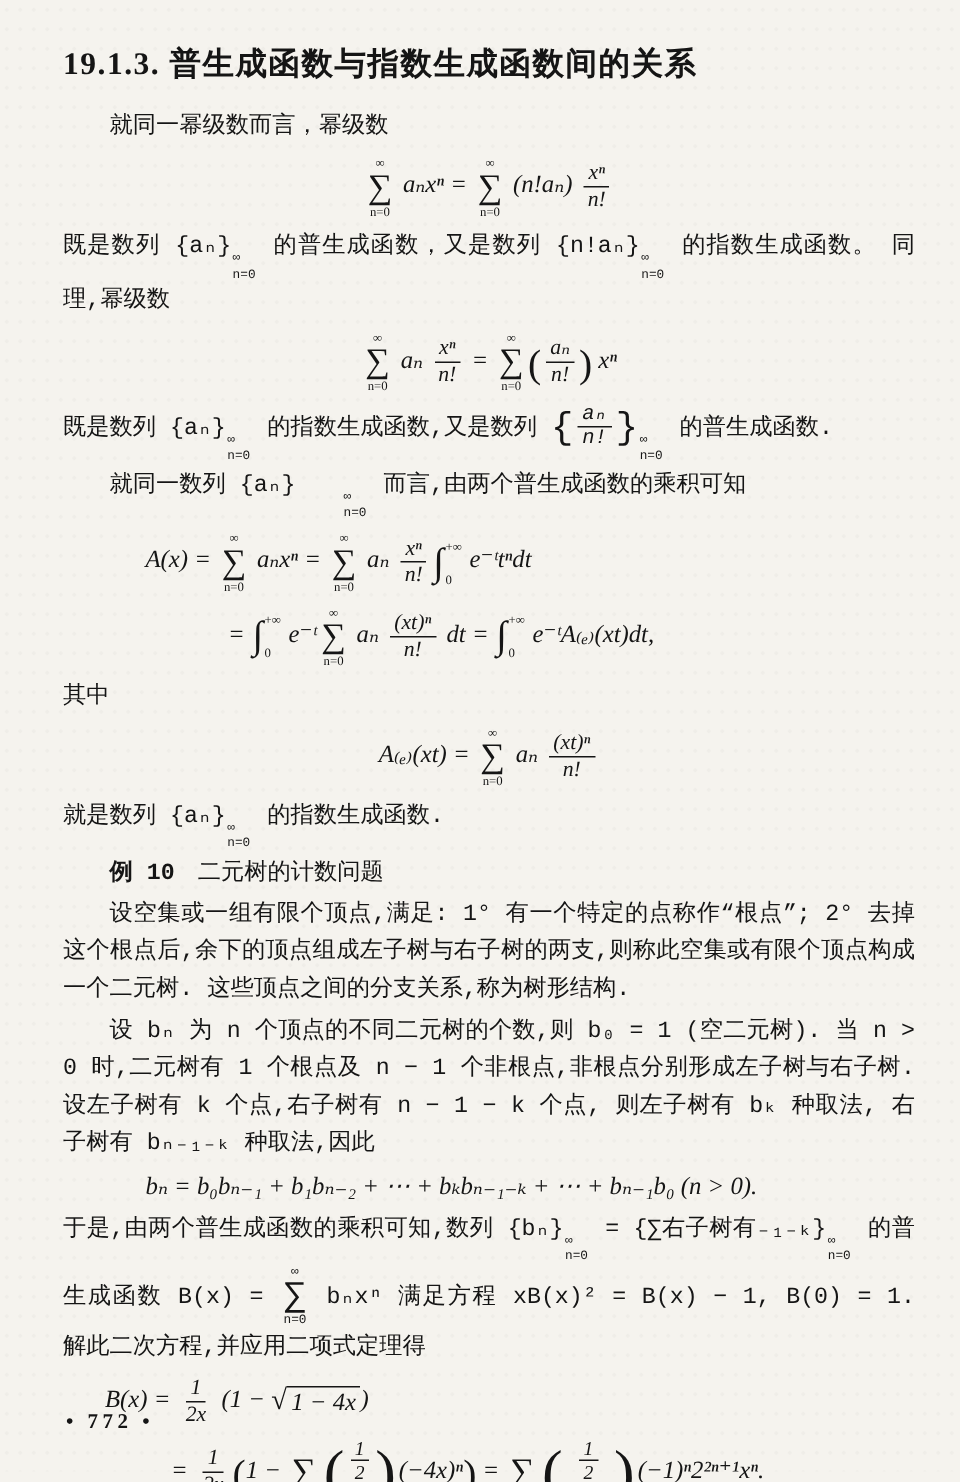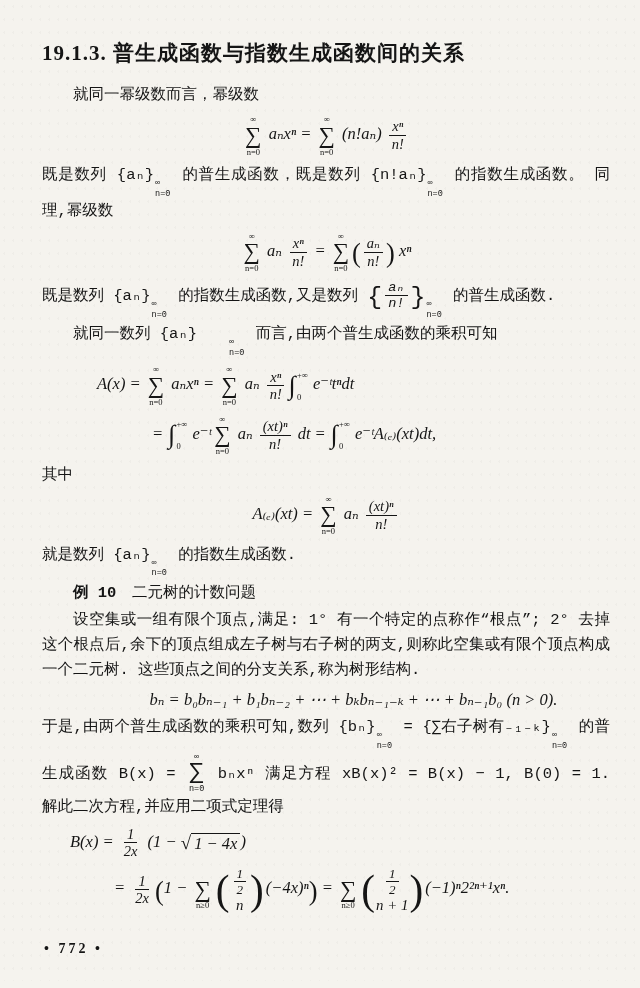--- a/index.html
+++ b/index.html
@@ -5,21 +5,21 @@
   html,body{margin:0;padding:0;}
   body{
     width:640px;height:988px;overflow:hidden;
     background:#f5f3ee;
     font-family:"Liberation Serif","DejaVu Serif",serif;
     color:#151515;
   }
   .page{
     position:relative;box-sizing:border-box;
     width:640px;height:981px;
-    padding:39px 30px 0 42px;
+    padding:28px 30px 0 42px;
     background:
       radial-gradient(rgba(0,0,0,0.025) 1px, transparent 1px);
     background-size:9px 13px;
   }
   .title{
     font-size:21px;font-weight:bold;letter-spacing:1px;
     margin:0 0 16px 0;
   }
   .para{
     font-size:15.5px;line-height:1.62;text-align:justify;
@@ -100,21 +100,21 @@
           <span class="lim">∞</span>
           <span class="op">∑</span>
           <span class="lim">n=0</span>
         </span><span class="run"> (n!aₙ) </span><span class="frac">
           <span class="num"><span class="run">xⁿ</span></span>
           <span class="den"><span class="run">n!</span></span>
         </span></div>
       <div class="para"><span class="run">既是数列 {aₙ}</span><span class="ss">
           <span class="ssup">∞</span>
           <span class="ssub">n=0</span>
-        </span><span class="run"> 的普生成函数，既是数列 {n!aₙ}</span><span class="ss">
+        </span><span class="run"> 的普生成函数，又是数列 {n!aₙ}</span><span class="ss">
           <span class="ssup">∞</span>
           <span class="ssub">n=0</span>
         </span><span class="run"> 的指数生成函数。 同理,幂级数</span></div>
       <div class="mathline mcenter"><span class="bigop">
           <span class="lim">∞</span>
           <span class="op">∑</span>
           <span class="lim">n=0</span>
         </span><span class="run"> aₙ </span><span class="frac">
           <span class="num"><span class="run">xⁿ</span></span>
           <span class="den"><span class="run">n!</span></span>
@@ -186,21 +186,22 @@
         </span><span class="run"> aₙ </span><span class="frac">
           <span class="num"><span class="run">(xt)ⁿ</span></span>
           <span class="den"><span class="run">n!</span></span>
         </span></div>
       <div class="para"><span class="run">就是数列 {aₙ}</span><span class="ss">
           <span class="ssup">∞</span>
           <span class="ssub">n=0</span>
         </span><span class="run"> 的指数生成函数.</span></div>
       <div class="para indent"><span class="bold">例 10</span><span class="run">　二元树的计数问题</span></div>
       <div class="para indent"><span class="run">设空集或一组有限个顶点,满足: 1° 有一个特定的点称作“根点”; 2° 去掉这个根点后,余下的顶点组成左子树与右子树的两支,则称此空集或有限个顶点构成一个二元树. 这些顶点之间的分支关系,称为树形结构.</span></div>
-      <div class="mathline mleft" style="padding-left: 55px; text-align: center;"><span class="run">bₙ = b₀bₙ₋₁ + b₁bₙ₋₂ + ⋯ + bₖbₙ₋₁₋ₖ + ⋯ + bₙ₋₁b₀ (n &gt; 0).</span></div>
+      <div class="para indent"><span class="run">设 bₙ 为 n 个顶点的不同二元树的个数,则 b₀ = 1 (空二元树). 当 n &gt; 0 时,二元树有 1 个根点及 n − 1 个非根点,非根点分别形成左子树与右子树. 设左子树有 k 个点,右子树有 n − 1 − k 个点, 则左子树有 bₖ 种取法, 右子树有 bₙ₋₁₋ₖ 种取法,因此</span></div>
+      <div class="mathline mleft" style="padding-left: 55px;"><span class="run">bₙ = b₀bₙ₋₁ + b₁bₙ₋₂ + ⋯ + bₖbₙ₋₁₋ₖ + ⋯ + bₙ₋₁b₀ (n &gt; 0).</span></div>
       <div class="para"><span class="run">于是,由两个普生成函数的乘积可知,数列 {bₙ}</span><span class="ss">
           <span class="ssup">∞</span>
           <span class="ssub">n=0</span>
         </span><span class="run"> = {∑右子树有₋₁₋ₖ}</span><span class="ss">
           <span class="ssup">∞</span>
           <span class="ssub">n=0</span>
         </span><span class="run"> 的普生成函数 B(x) = </span><span class="bigop">
           <span class="lim">∞</span>
           <span class="op">∑</span>
           <span class="lim">n=0</span>

